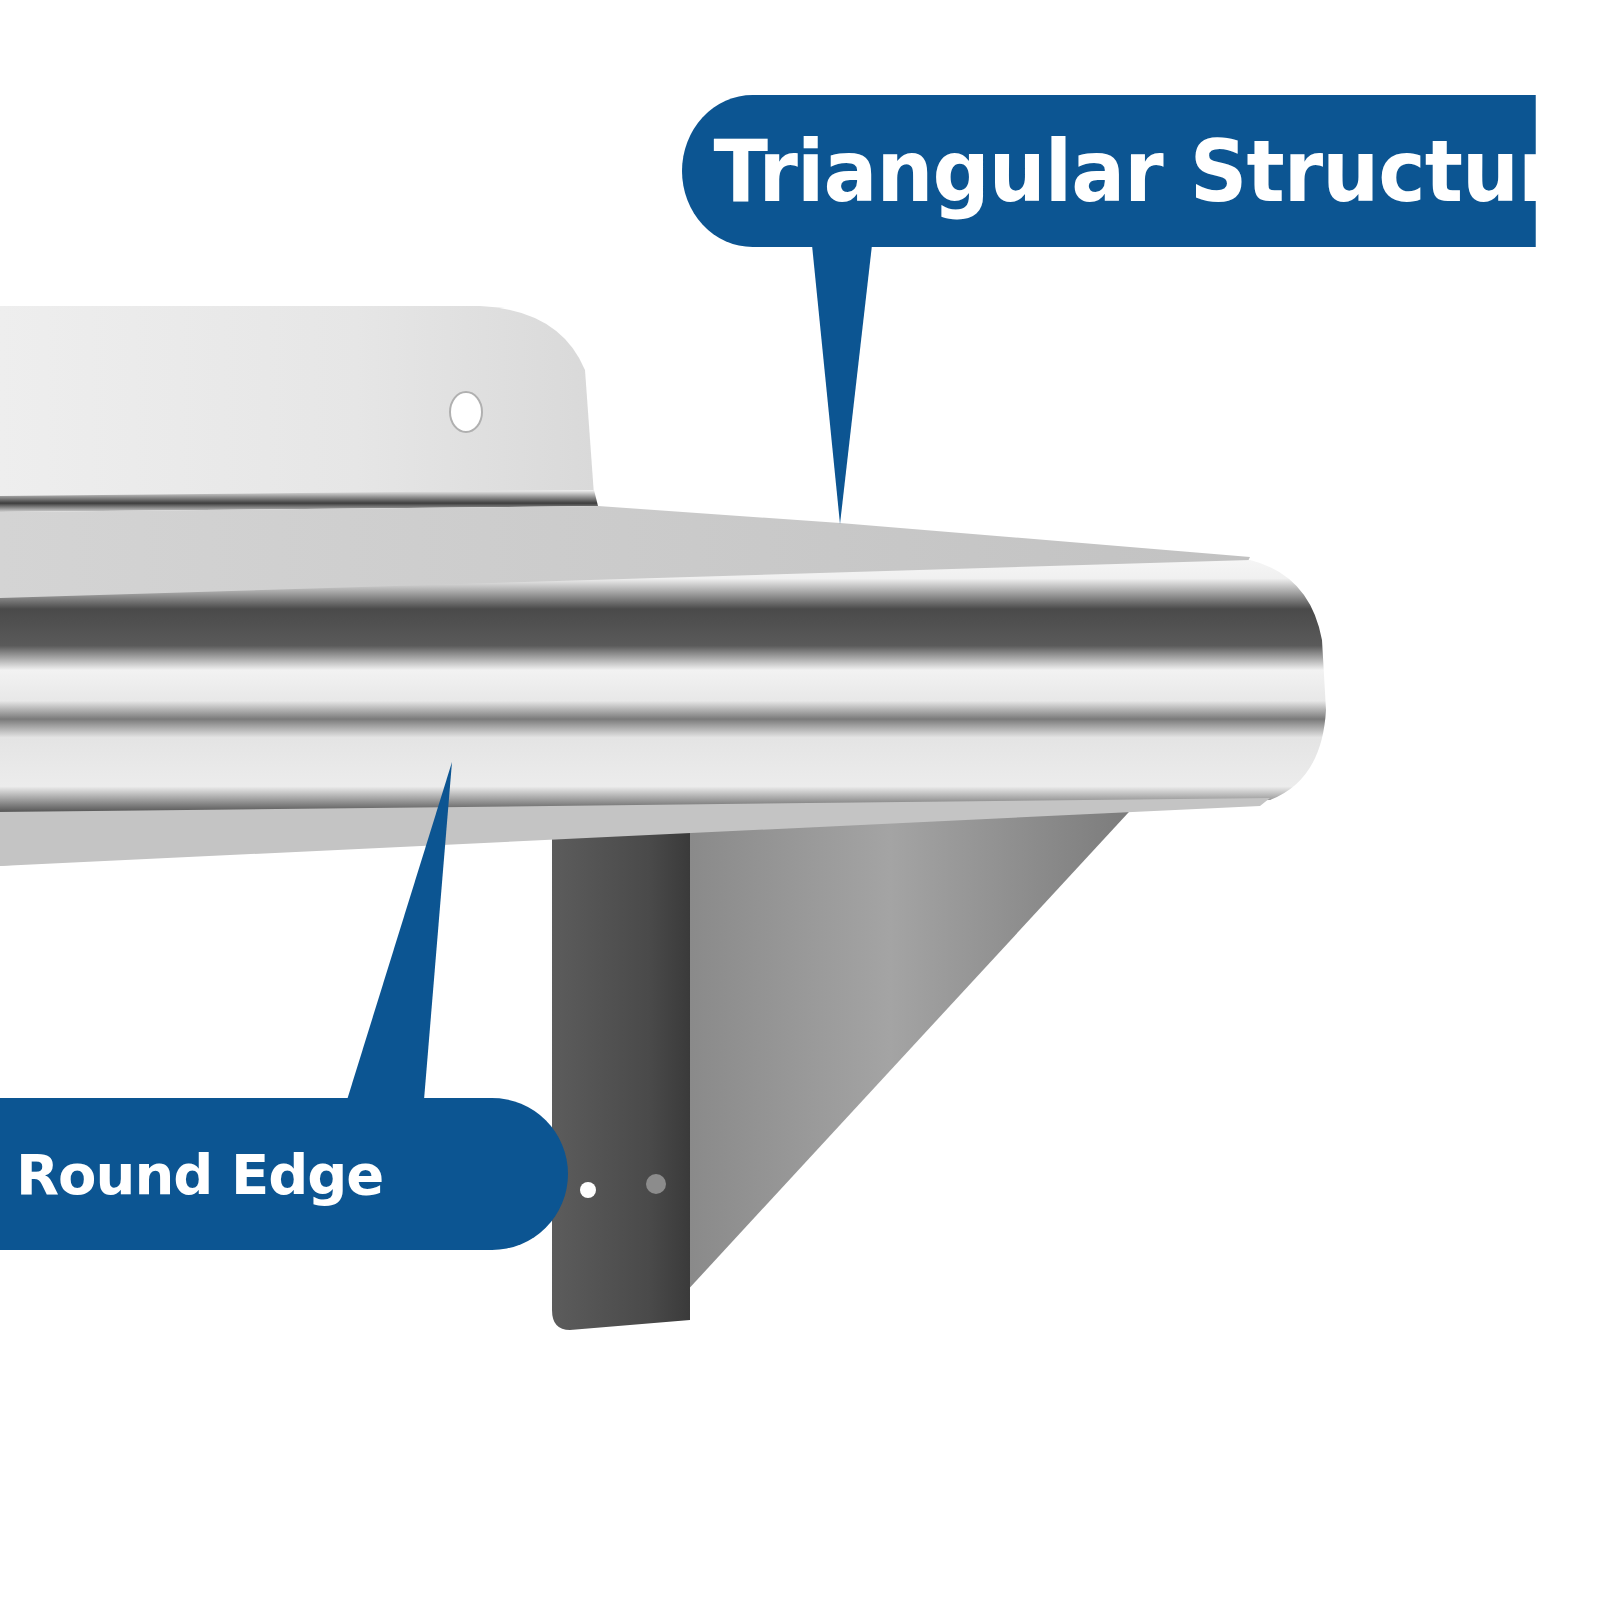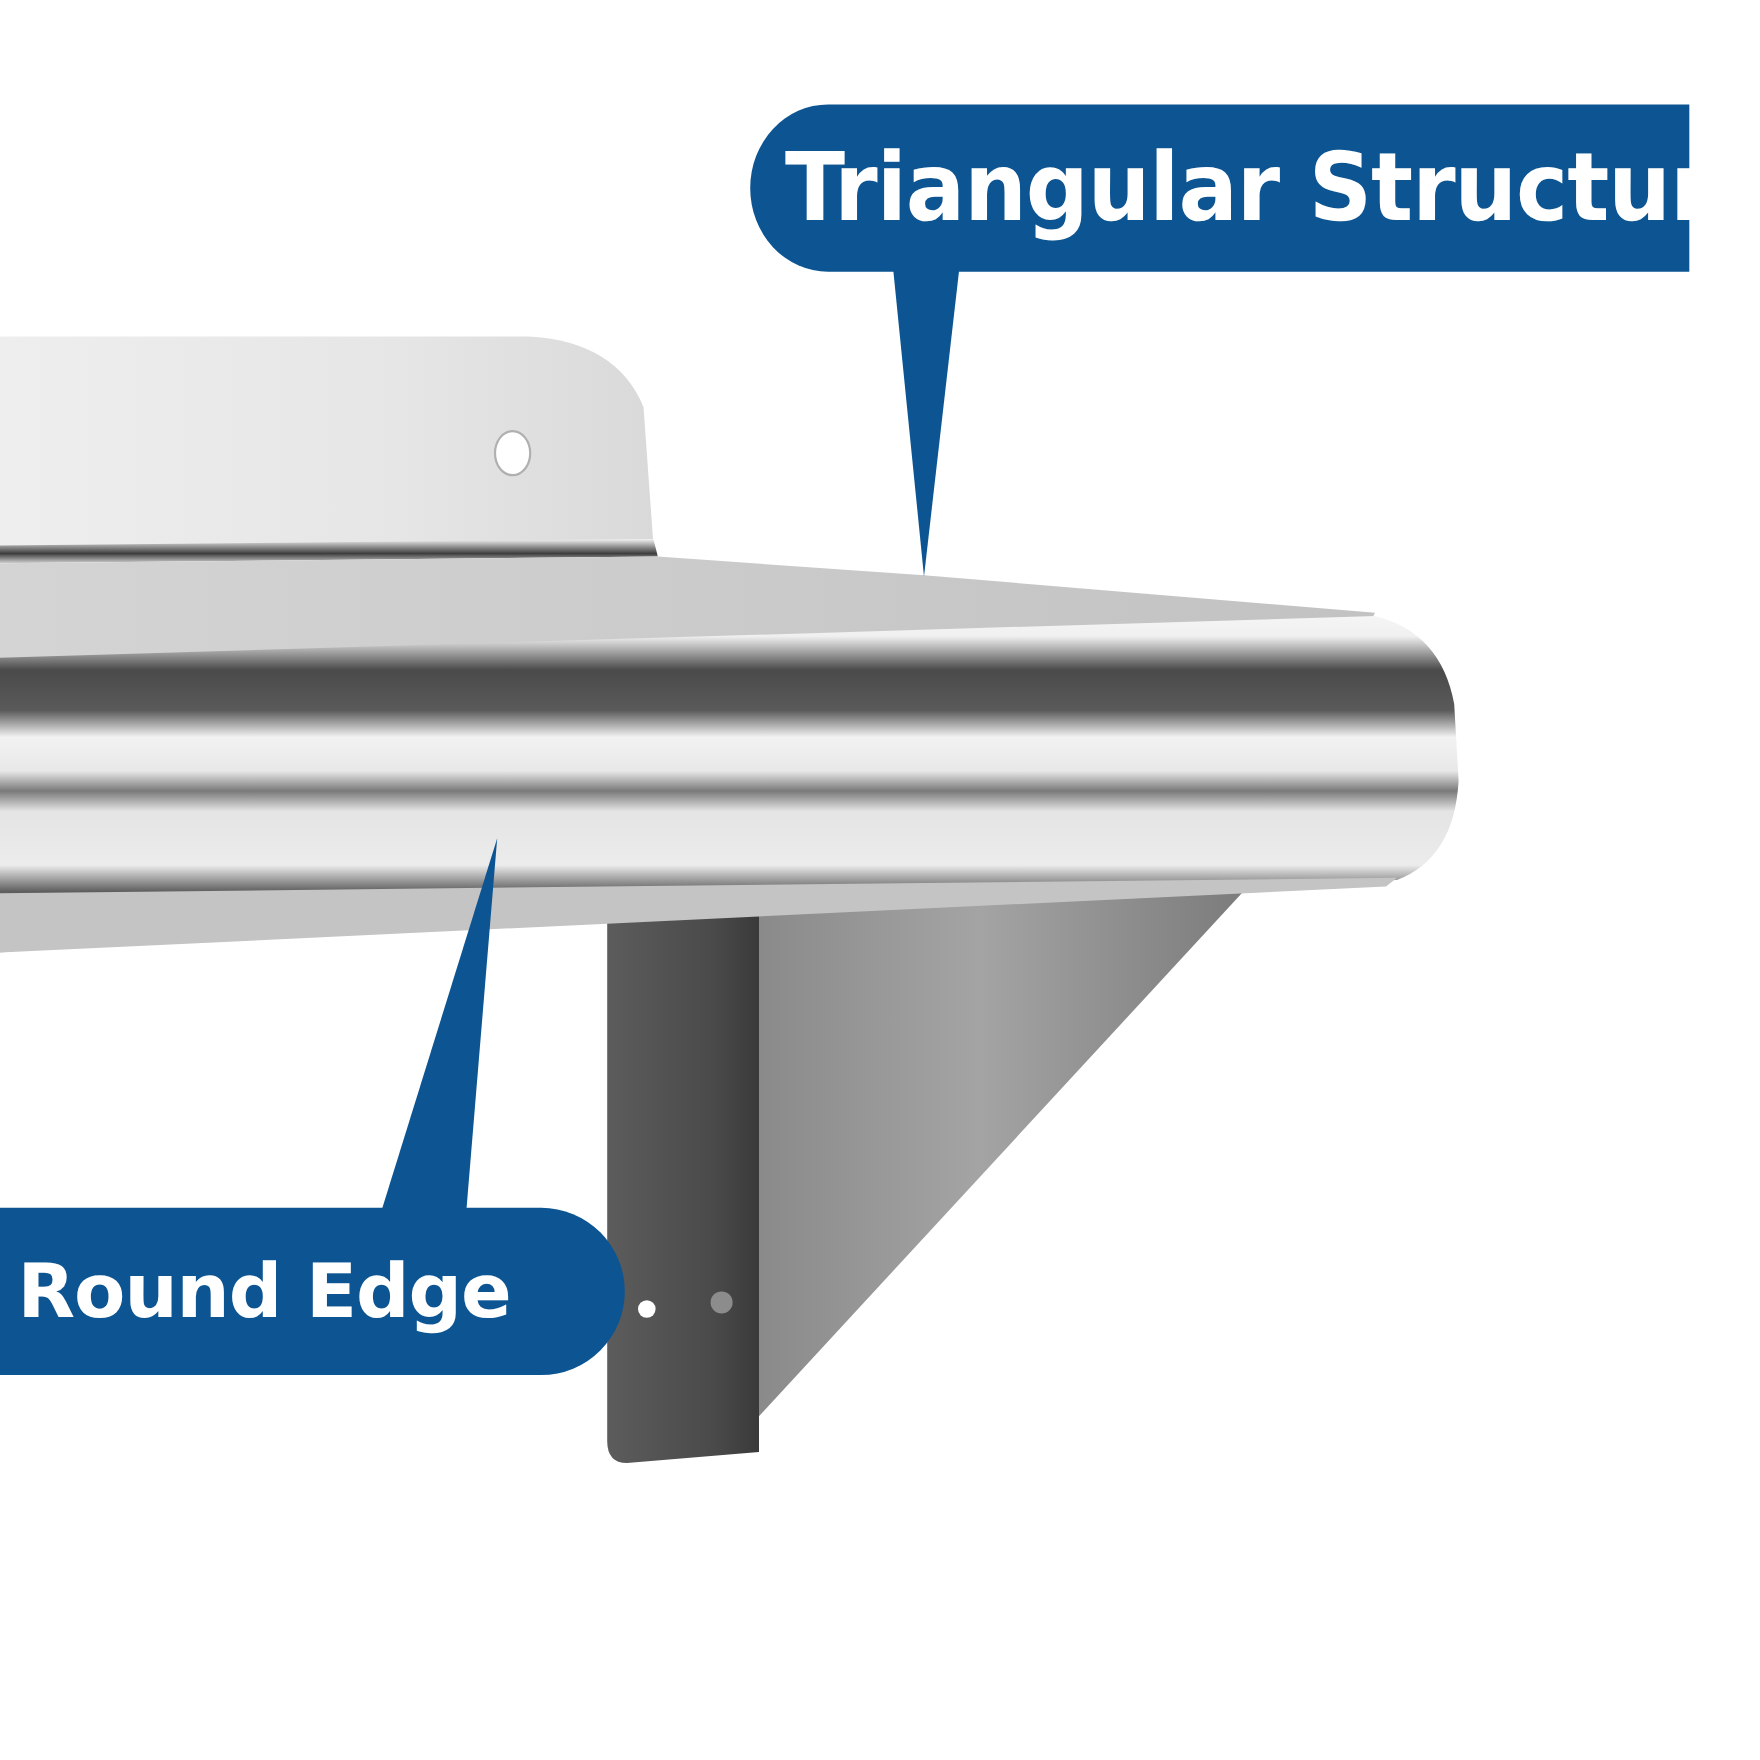--- a/index.html
+++ b/index.html
@@ -21,21 +21,21 @@
       border-radius: 76px 0 0 76px;
       font-size: 86px;
       padding-left: 34px;
       box-sizing: border-box;
       transform: scaleX(0.93);
       transform-origin: left center;
     }
     #callout-bottom {
       left: 0; top: 1098px; width: 568px; height: 152px;
       border-radius: 0 76px 76px 0;
-      font-size: 68px;
+      font-size: 56px;
       padding-left: 16px;
       box-sizing: border-box;
     }
     .callout span { display: inline-block; }
   </style>
 </head>
 <body>
 
 <svg id="scene" viewBox="0 0 1600 1600" xmlns="http://www.w3.org/2000/svg">
   <defs>

